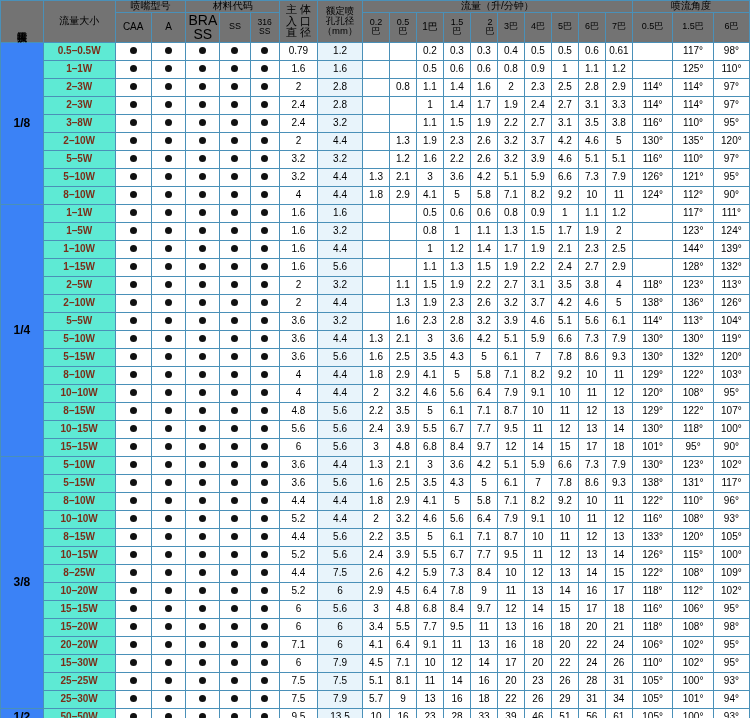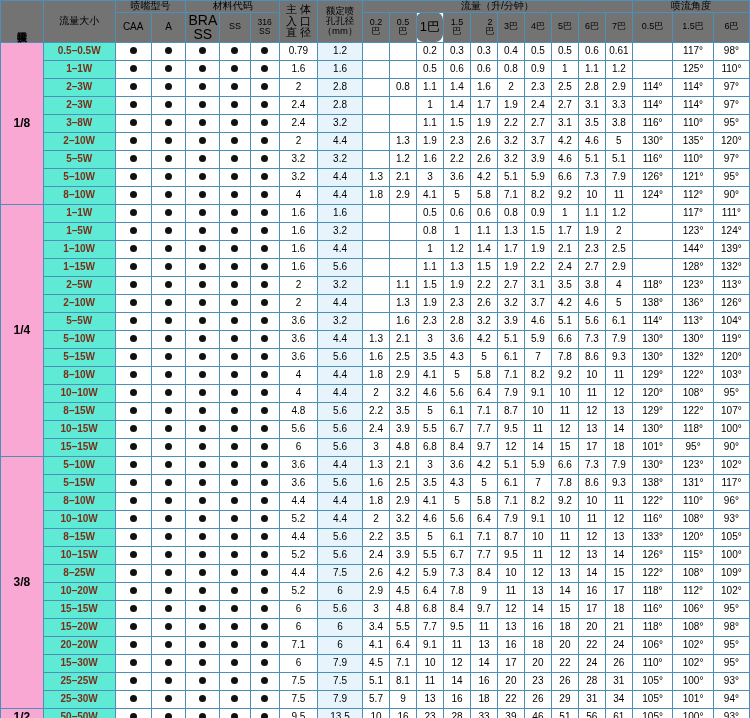--- a/index.html
+++ b/index.html
@@ -12,21 +12,21 @@
     text-align:center;
     vertical-align:middle;
     padding:0;
     color:#000;
     line-height:1.05;
     font-weight:normal;
   }
   thead td{background:#737373;font-weight:bold;font-size:10.5px;}
   tbody td{height:17px;background:#fff;}
   tbody td.sizecell{color:#7a2f1a;font-weight:bold;background:#5eead4;}
-  tbody td.grpcell{font-weight:bold;font-size:12px;background:#f9a8d4;}
+  tbody td.grpcell{font-weight:bold;font-size:12px;background:#3b82f6;}
   .dot{display:inline-block;width:7px;height:7px;border-radius:50%;background:#111;}
   .vert{writing-mode:vertical-rl;text-orientation:upright;letter-spacing:0px;line-height:1.0;display:inline-block;}
   .shade{background:#e8f4fb !important;}
 </style>
 </head>
 <body>
 
 <div class="wrap">
   <table class="spec">
     <colgroup>
@@ -65,21 +65,21 @@
         <td colspan="3">喷流角度</td>
       </tr>
       <tr>
         <td>CAA</td>
         <td>A</td>
         <td style="font-size:14px;">BRA<br>SS</td>
         <td style="font-size:9px;">SS</td>
         <td style="font-size:8.5px;">316<br>SS</td>
         <td style="font-size:9px;">0.2<br>巴</td>
         <td style="font-size:9px;">0.5<br>巴</td>
-        <td style="font-size:13px;border-radius:8px;">1巴</td>
+        <td style="font-size:10px;">1巴</td>
         <td style="font-size:9px;">1.5<br>巴</td>
         <td style="font-size:9px;padding-left:12px;">2巴</td>
         <td style="font-size:9px;margin-top:42px;">3巴</td>
         <td style="font-size:9px;margin-left:28px;">4巴</td>
         <td style="font-size:9px;">5巴</td>
         <td style="font-size:9px;">6巴</td>
         <td style="font-size:9px;">7巴</td>
         <td style="font-size:9px;">0.5巴</td>
         <td style="font-size:9px;">1.5巴</td>
         <td style="font-size:9px;">6巴</td>

